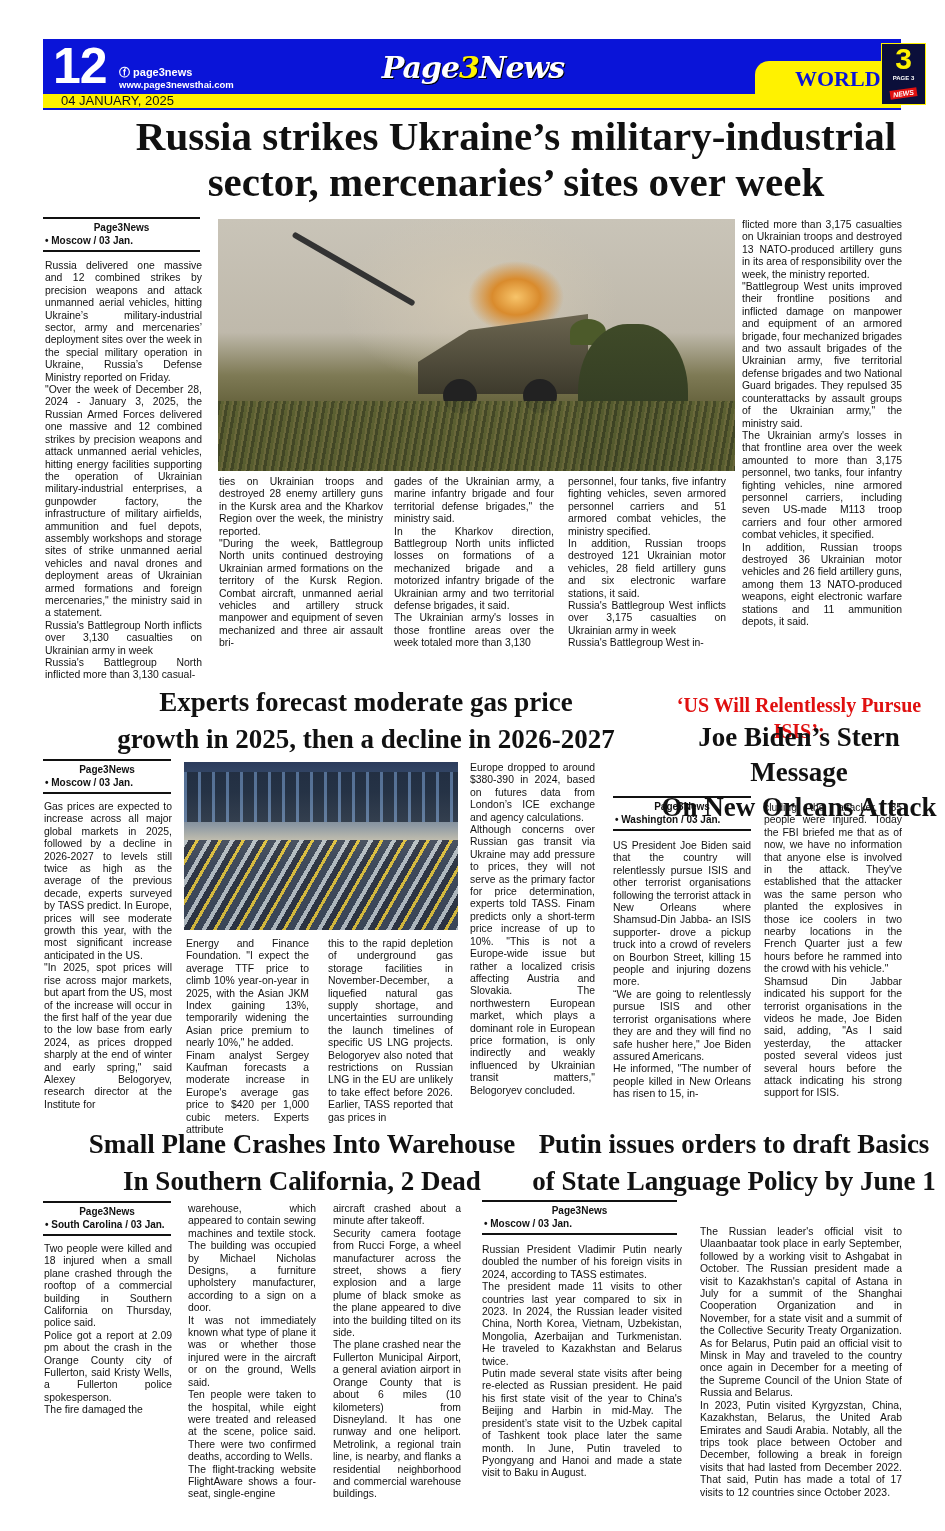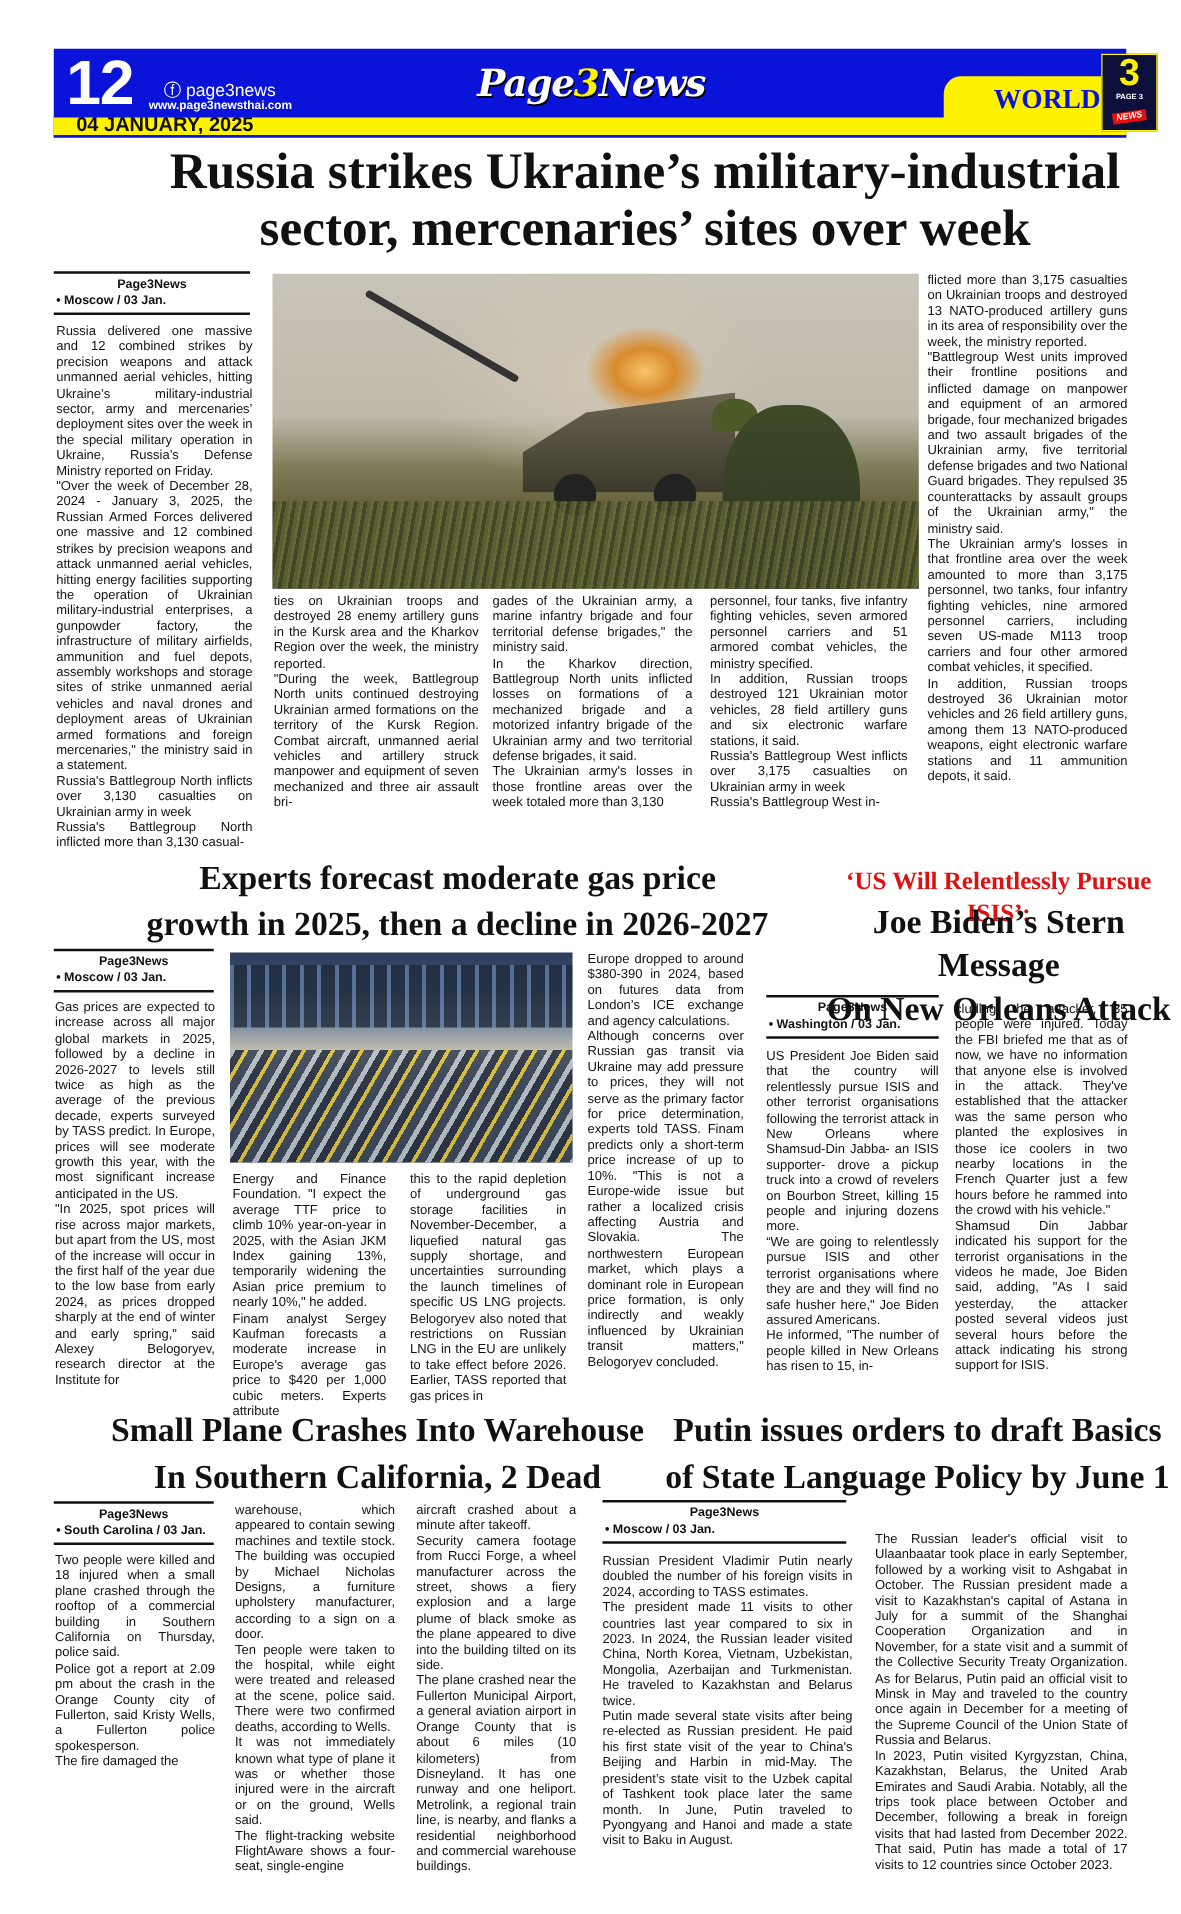--- a/index.html
+++ b/index.html
@@ -6,23 +6,23 @@
   html, body { width: 945px; height: 1531px; background: #ffffff; overflow: hidden; }
   body { font-family: "Liberation Sans", sans-serif; color: #111; position: relative; }
 
   .page { position: absolute; left: 0; top: 0; width: 945px; height: 1531px; border-radius: 13px; }
 
   
   .masthead { position: absolute; left: 43px; top: 39px; width: 858px; height: 71px; background: #0a14d8; }
   .masthead .date-strip { position: absolute; left: 0; top: 55px; width: 858px; height: 14px; background: #fff200; }
   .masthead .world-tab { position: absolute; left: 712px; top: 22px; width: 146px; height: 47px; background: #fff200; border-top-left-radius: 14px; }
   .masthead .page-no { position: absolute; left: 10px; top: 1px; font-size: 50px; font-weight: bold; color: #fff; line-height: 52px; letter-spacing: -1px; }
-  .masthead .social { position: absolute; left: 76px; top: 27px; font-size: 14px; font-weight: normal; color: #fff; line-height: 12px; margin-left: 12px; }
+  .masthead .social { position: absolute; left: 76px; top: 27px; font-size: 11px; font-weight: bold; color: #fff; line-height: 12px; }
   .masthead .site { position: absolute; left: 76px; top: 40px; font-size: 9.5px; font-weight: bold; color: #fff; line-height: 12px; }
-  .masthead .date { position: absolute; left: 18px; top: 55px; font-size: 16px; font-weight: bold; color: #111; line-height: 14px; }
+  .masthead .date { position: absolute; left: 18px; top: 55px; font-size: 13px; font-weight: normal; color: #111; line-height: 14px; }
   .masthead .logo { position: absolute; left: 335px; top: 9px; width: 190px; text-align: center; font-family: "DejaVu Serif", serif; font-size: 30px; font-weight: bold; color: #fff; line-height: 40px; font-style: italic; letter-spacing: -1px; text-shadow: 1px 1px 0 #000; }
   .masthead .logo .three { color: #fff200; }
   .masthead .section { position: absolute; left: 752px; top: 28px; font-family: "Liberation Serif", serif; font-size: 22px; font-weight: bold; color: #0a14d8; line-height: 24px; }
   .masthead .badge { position: absolute; left: 838px; top: 4px; width: 45px; height: 62px; background: #0b0f3a; border: 1px solid #fff200; text-align: center; }
   .masthead .badge .b3 { font-size: 30px; font-weight: bold; color: #fff200; line-height: 30px; display: block; }
   .masthead .badge .bp { font-size: 6px; font-weight: bold; color: #fff; display: block; line-height: 8px; }
   .masthead .badge .bn { font-size: 7px; font-weight: bold; font-style: italic; color: #fff; background: #e01010; display: inline-block; padding: 0 3px; transform: rotate(-8deg); line-height: 9px; margin-top: 2px; }
   .masthead .bottom-rule { position: absolute; left: 0; top: 69px; width: 858px; height: 2px; background: #0a14d8; }
 
   
@@ -193,22 +193,22 @@
     <span class="agency">Page3News</span>
     <span class="place">• South Carolina / 03 Jan.</span>
   </div>
   <div class="col" style="left:44px; top:1243px; width:128px;">
     <p>Two people were killed and 18 injured when a small plane crashed through the rooftop of a commercial building in Southern California on Thursday, police said.</p>
     <p>Police got a report at 2.09 pm about the crash in the Orange County city of Fullerton, said Kristy Wells, a Fullerton police spokesperson.</p>
     <p>The fire damaged the</p>
   </div>
   <div class="col" style="left:188px; top:1203px; width:128px;">
     <p>warehouse, which appeared to contain sewing machines and textile stock. The building was occupied by Michael Nicholas Designs, a furniture upholstery manufacturer, according to a sign on a door.</p>
+    <p>It was not immediately known what type of plane it was or whether those injured were in the aircraft or on the ground, Wells said.</p>
     <p>Ten people were taken to the hospital, while eight were treated and released at the scene, police said. There were two confirmed deaths, according to Wells.</p>
-    <p>It was not immediately known what type of plane it was or whether those injured were in the aircraft or on the ground, Wells said.</p>
     <p>The flight-tracking website FlightAware shows a four-seat, single-engine</p>
   </div>
   <div class="col" style="left:333px; top:1203px; width:128px;">
     <p>aircraft crashed about a minute after takeoff.</p>
     <p>Security camera footage from Rucci Forge, a wheel manufacturer across the street, shows a fiery explosion and a large plume of black smoke as the plane appeared to dive into the building tilted on its side.</p>
     <p>The plane crashed near the Fullerton Municipal Airport, a general aviation airport in Orange County that is about 6 miles (10 kilometers) from Disneyland. It has one runway and one heliport. Metrolink, a regional train line, is nearby, and flanks a residential neighborhood and commercial warehouse buildings.</p>
   </div>
 
   <div class="hl hl-putin">
     <div>Putin issues orders to draft Basics</div>

